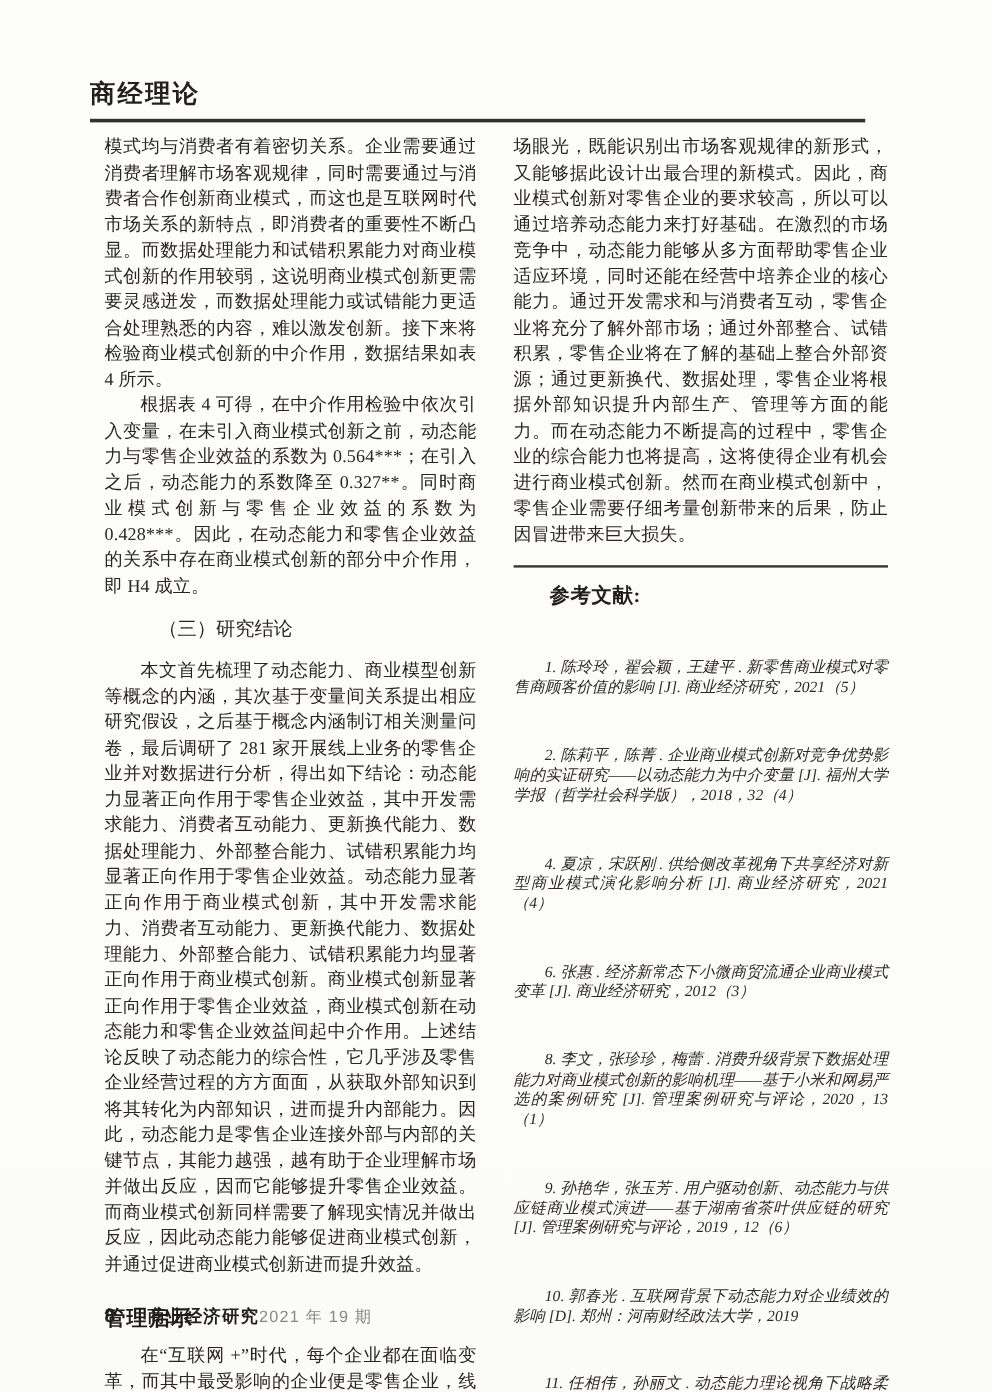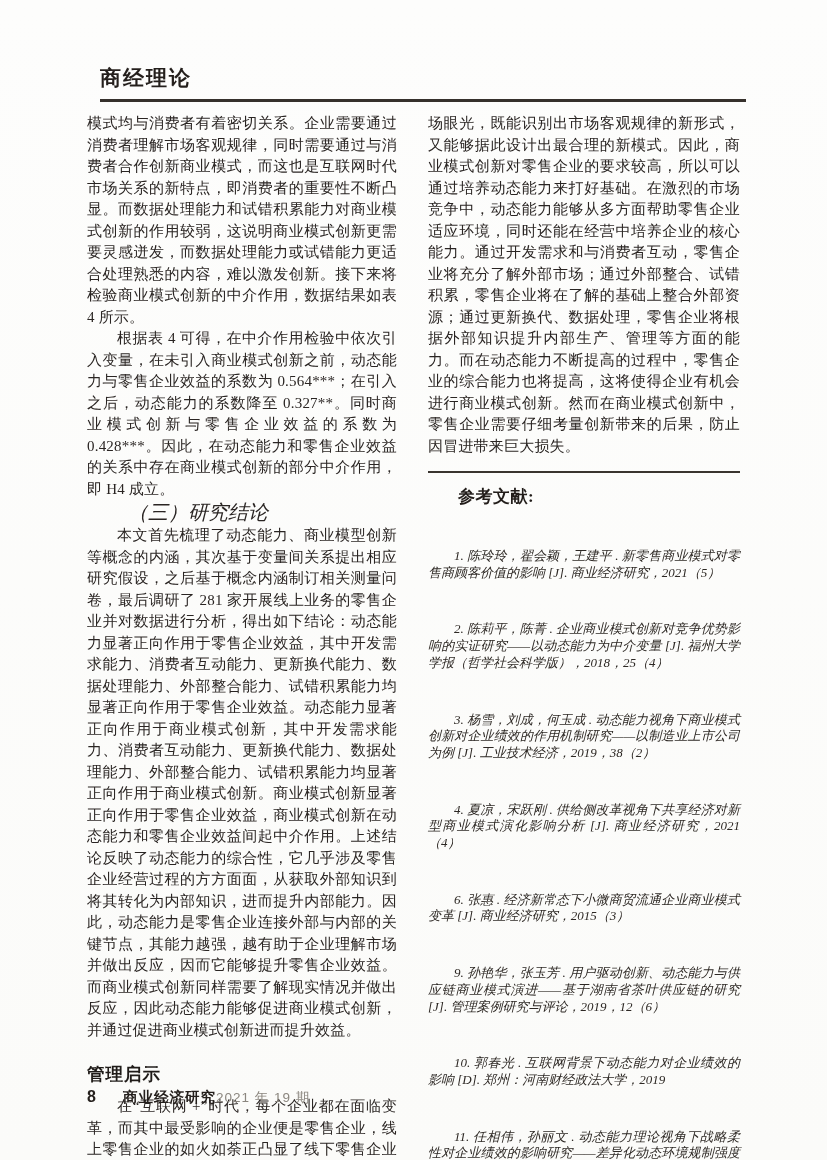--- a/index.html
+++ b/index.html
@@ -7,40 +7,40 @@
     width:827px;height:1160px;
     background:#fbfbfa;
     font-family:"Liberation Serif","DejaVu Serif",serif;
     color:#2a2523;
     position:relative;
     overflow:hidden;
   }
   .page{position:absolute;inset:0;background:linear-gradient(180deg,#fdfdfc 0%,#fbfbf9 100%);}
   
   .header{
-    position:absolute;left:100px;top:64px;width:646px;
+    position:absolute;left:75px;top:64px;width:646px;
     border-bottom:3px solid #36312c;
     padding-bottom:7px;
   }
   .header-title{
     font-family:"Liberation Sans","DejaVu Sans",sans-serif;
     font-weight:bold;font-size:21px;letter-spacing:2px;color:#241f1c;
   }
   
   .col{position:absolute;top:113px;}
   .col-left{left:87px;width:310px;}
   .col-right{left:428px;width:312px;}
   .body-par{
     margin:0;text-align:justify;text-justify:inter-ideograph;
     font-size:15px;line-height:21.5px;letter-spacing:0.2px;
   }
   .indent{text-indent:2em;}
   .subheading{
-    margin:1px;text-indent:2em;font-style:italic;
-    font-size:20px;line-height:23px;color:#2a2523;
+    margin:13px;text-indent:2em;
+    font-size:16px;line-height:23px;color:#2a2523;
   }
   .section-heading{
     margin:21px 0 10px 0;
     font-family:"Liberation Sans","DejaVu Sans",sans-serif;
     font-size:17.5px;font-weight:bold;letter-spacing:1px;color:#1f1b18;
   }
   
   .rule{height:0;border:0;}
   .rule-thick{border-top:2.5px solid #3a352f;margin-top:14px;}
   .rule-thin{border-top:2px solid #4a443d;}
@@ -90,24 +90,24 @@
     <p class="body-par indent">在“互联网 +”时代，每个企业都在面临变革，而其中最受影响的企业便是零售企业，线上零售企业的如火如荼正凸显了线下零售企业的危机，而零售企业只有不断提升自身能力并持续进行改革创新才能不被市场淘汰。基于以上现实情况以及研究结论，本文总结出如下管理启示：零售企业在进行商业模式创新之前，首先需要提升动态能力。商业模式创新要求零售企业具备独到的市</p>
   </div>
 
   <div class="col col-right">
     <p class="body-par">场眼光，既能识别出市场客观规律的新形式，又能够据此设计出最合理的新模式。因此，商业模式创新对零售企业的要求较高，所以可以通过培养动态能力来打好基础。在激烈的市场竞争中，动态能力能够从多方面帮助零售企业适应环境，同时还能在经营中培养企业的核心能力。通过开发需求和与消费者互动，零售企业将充分了解外部市场；通过外部整合、试错积累，零售企业将在了解的基础上整合外部资源；通过更新换代、数据处理，零售企业将根据外部知识提升内部生产、管理等方面的能力。而在动态能力不断提高的过程中，零售企业的综合能力也将提高，这将使得企业有机会进行商业模式创新。然而在商业模式创新中，零售企业需要仔细考量创新带来的后果，防止因冒进带来巨大损失。</p>
 
     <div class="rule rule-thick"></div>
     <h3 class="block-title">参考文献:</h3>
     <ol class="ref-list">
       <li class="ref-item">1. 陈玲玲，翟会颖，王建平 . 新零售商业模式对零售商顾客价值的影响 [J]. 商业经济研究，2021（5）</li>
-      <li class="ref-item">2. 陈莉平，陈菁 . 企业商业模式创新对竞争优势影响的实证研究——以动态能力为中介变量 [J]. 福州大学学报（哲学社会科学版），2018，25（4）</li>
-      <li class="ref-item">3. 杨雪，刘成，何玉成 . 动态能力视角下商业模式创新对企业绩效的作用机制研究——以制造业上市公司为例 [J]. 工业技术经济，2019，38（2）</li>
+      <li class="ref-item">2. 陈莉平，陈菁 . 企业商业模式创新对竞争优势影响的实证研究——以动态能力为中介变量 [J]. 福州大学学报（哲学社会科学版），2018，32（4）</li>
       <li class="ref-item">4. 夏凉，宋跃刚 . 供给侧改革视角下共享经济对新型商业模式演化影响分析 [J]. 商业经济研究，2021（4）</li>
-      <li class="ref-item">6. 张惠 . 经济新常态下小微商贸流通企业商业模式变革 [J]. 商业经济研究，2015（3）</li>
+      <li class="ref-item">6. 张惠 . 经济新常态下小微商贸流通企业商业模式变革 [J]. 商业经济研究，2012（3）</li>
+      <li class="ref-item">8. 李文，张珍珍，梅蕾 . 消费升级背景下数据处理能力对商业模式创新的影响机理——基于小米和网易严选的案例研究 [J]. 管理案例研究与评论，2020，13（1）</li>
       <li class="ref-item">9. 孙艳华，张玉芳 . 用户驱动创新、动态能力与供应链商业模式演进——基于湖南省茶叶供应链的研究 [J]. 管理案例研究与评论，2019，12（6）</li>
       <li class="ref-item">10. 郭春光 . 互联网背景下动态能力对企业绩效的影响 [D]. 郑州：河南财经政法大学，2019</li>
       <li class="ref-item">11. 任相伟，孙丽文 . 动态能力理论视角下战略柔性对企业绩效的影响研究——差异化动态环境规制强度的调节效应 [J]. 技术经济，2024，39（1）</li>
     </ol>
 
     <div class="rule rule-thin gap12"></div>
     <div class="rule rule-thin gap16"></div>
     <h3 class="block-title">作者简介:</h3>
     <p class="author-bio">李妹燕（1979-），女，壮族，广西平果人，中国社会科学院研究生院博士研究生，百色学院讲师。研究方向：产业经济学、大数据行业分析、人工智能、计算机应用技术。</p>
 

